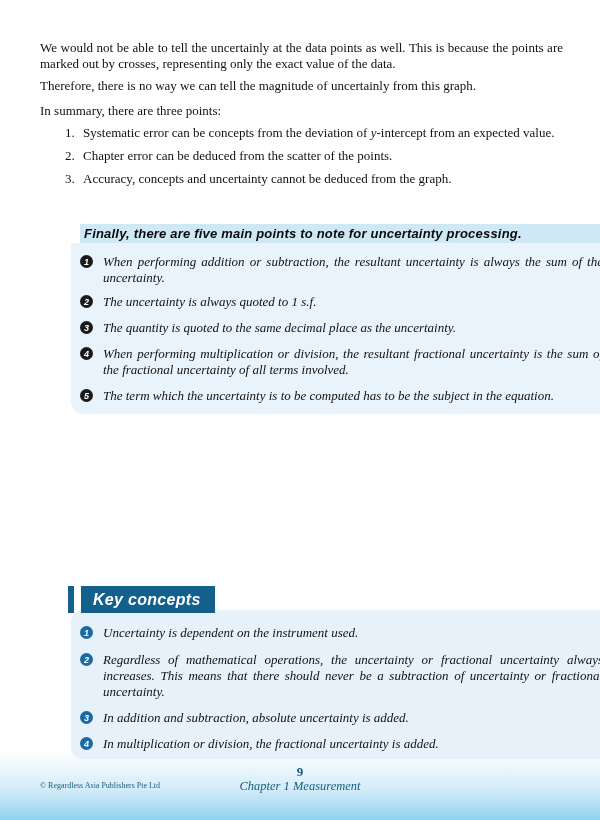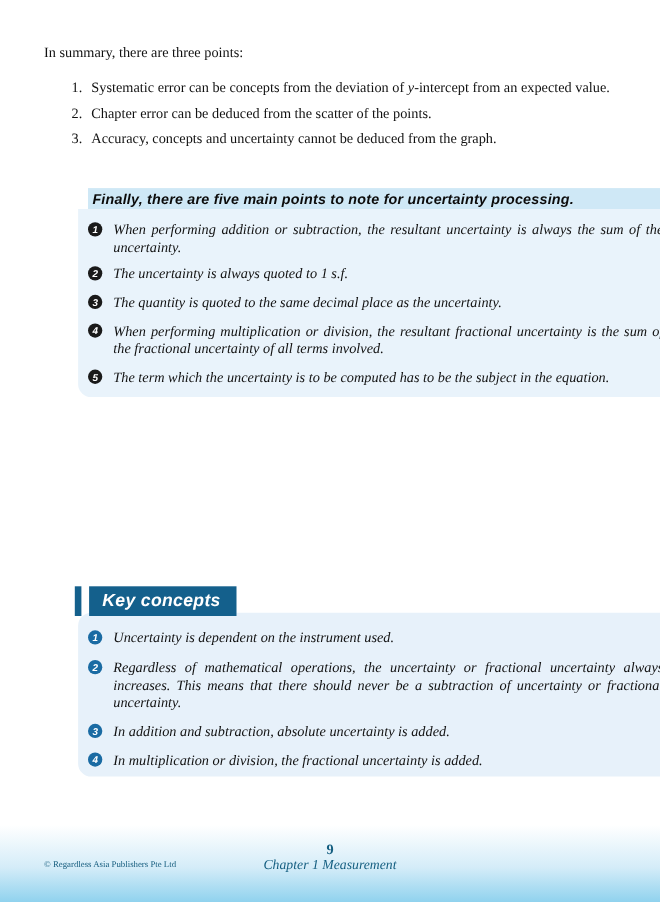--- a/index.html
+++ b/index.html
@@ -14,21 +14,21 @@
   }
   .content { padding: 40px 37px 0 40px; }
 
   .para {
     font-size: 13px;
     line-height: 16px;
     text-align: justify;
     margin: 0 0 6px 0;
   }
   .para.mb9 { margin-bottom: 9px; }
-  .para.mb2 { margin-bottom: 12px; }
+  .para.mb2 { margin-bottom: 2px; }
 
   .num-list { margin: 0; padding: 0; }
   .num-list .row {
     display: flex;
     font-size: 13px;
     line-height: 23px;
     padding-left: 25px;
   }
   .num-list .num { width: 18px; flex: 0 0 18px; }
   .num-list .txt { flex: 1; }
@@ -139,20 +139,22 @@
     font-size: 8px;
     color: #1a6080;
   }
 </style>
 </head>
 <body>
 
 <div class="page">
   <div class="content">
 
+    <p class="para">We would not be able to tell the uncertainly at the data points as well. This is because the points are marked out by crosses, representing only the exact value of the data.</p>
+    <p class="para mb9">Therefore, there is no way we can tell the magnitude of uncertainly from this graph.</p>
     <p class="para mb2">In summary, there are three points:</p>
 
     <div class="num-list">
       <div class="row">
         <span class="num">1.</span>
         <span class="txt"><span>Systematic error can be concepts from the deviation of </span><span class="ital">y</span><span>-intercept from an expected value.</span></span>
       </div>
       <div class="row">
         <span class="num">2.</span>
         <span class="txt"><span>Chapter error can be deduced from the scatter of the points.</span></span>

